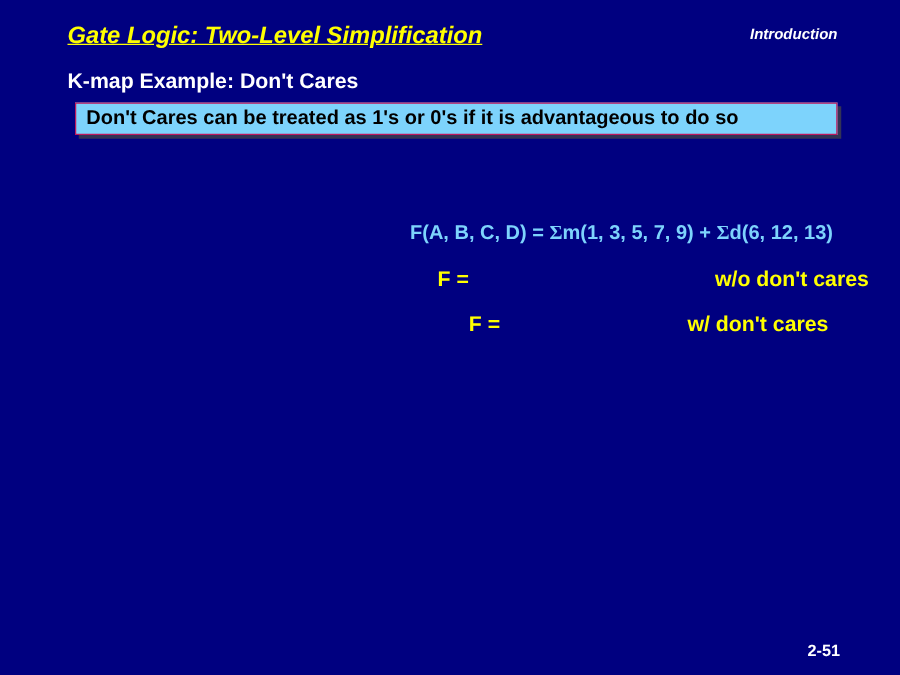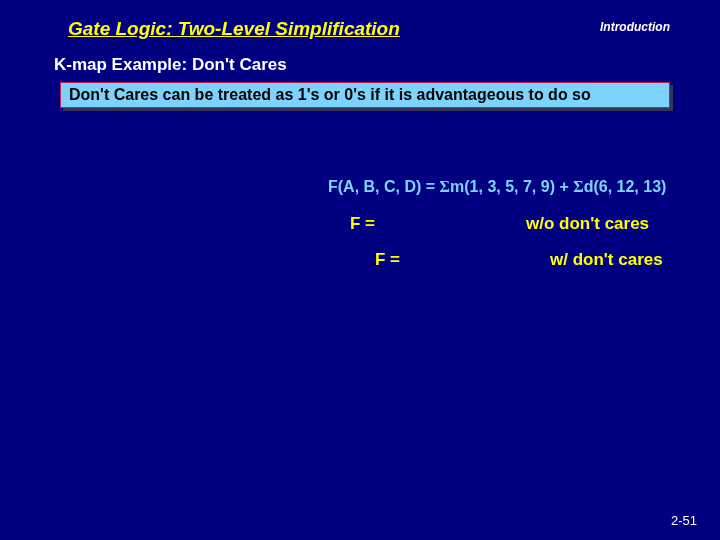--- a/index.html
+++ b/index.html
@@ -5,21 +5,21 @@
   * { margin: 0; padding: 0; box-sizing: border-box; }
   html, body { width: 720px; height: 540px; overflow: hidden; }
   body {
     background: #000080;
     font-family: Arial, Helvetica, sans-serif;
     position: relative;
   }
   .title {
     position: absolute;
     top: 18px;
-    left: 68px;
+    left: 54px;
     font-size: 19px;
     font-weight: bold;
     font-style: italic;
     color: #ffff00;
     text-decoration: underline;
   }
   .corner {
     position: absolute;
     top: 20px;
     right: 50px;
@@ -72,29 +72,29 @@
   .row2 {
     position: absolute;
     top: 250px;
     left: 0;
     width: 720px;
     font-size: 17px;
     font-weight: bold;
     color: #ffff00;
   }
   .f1 { position: absolute; left: 350px; }
-  .r1 { position: absolute; left: 526px; }
+  .r1 { position: absolute; left: 572px; }
   .f2 { position: absolute; left: 375px; }
   .r2 { position: absolute; left: 550px; }
   .pagenum {
     position: absolute;
     bottom: 12px;
-    right: 23px;
+    right: 48px;
     font-size: 13px;
-    font-weight: normal;
+    font-weight: bold;
     color: #ffffff;
   }
 </style>
 </head>
 <body>
 
 <div class="title">Gate Logic:  Two-Level Simplification</div>
 <div class="corner">Introduction</div>
 <div class="subtitle">K-map Example: Don't Cares</div>
 <div class="box">Don't Cares can be treated as 1's or 0's if it is advantageous to do so</div>

